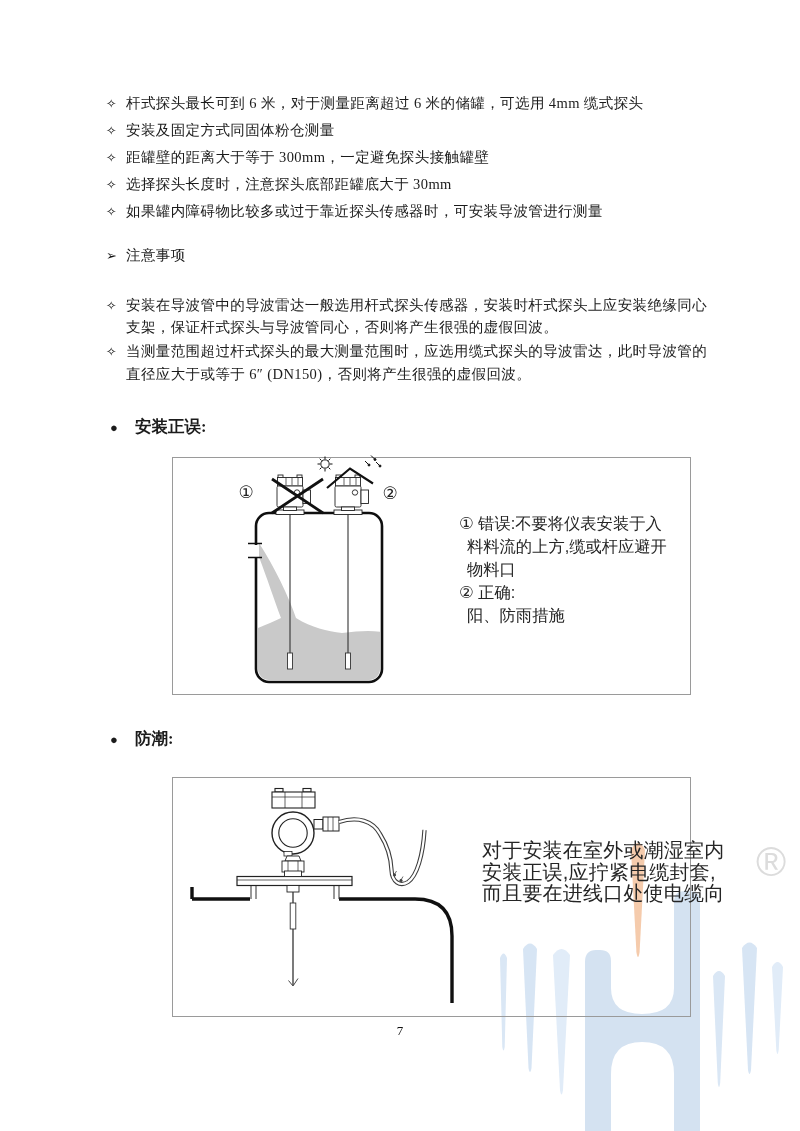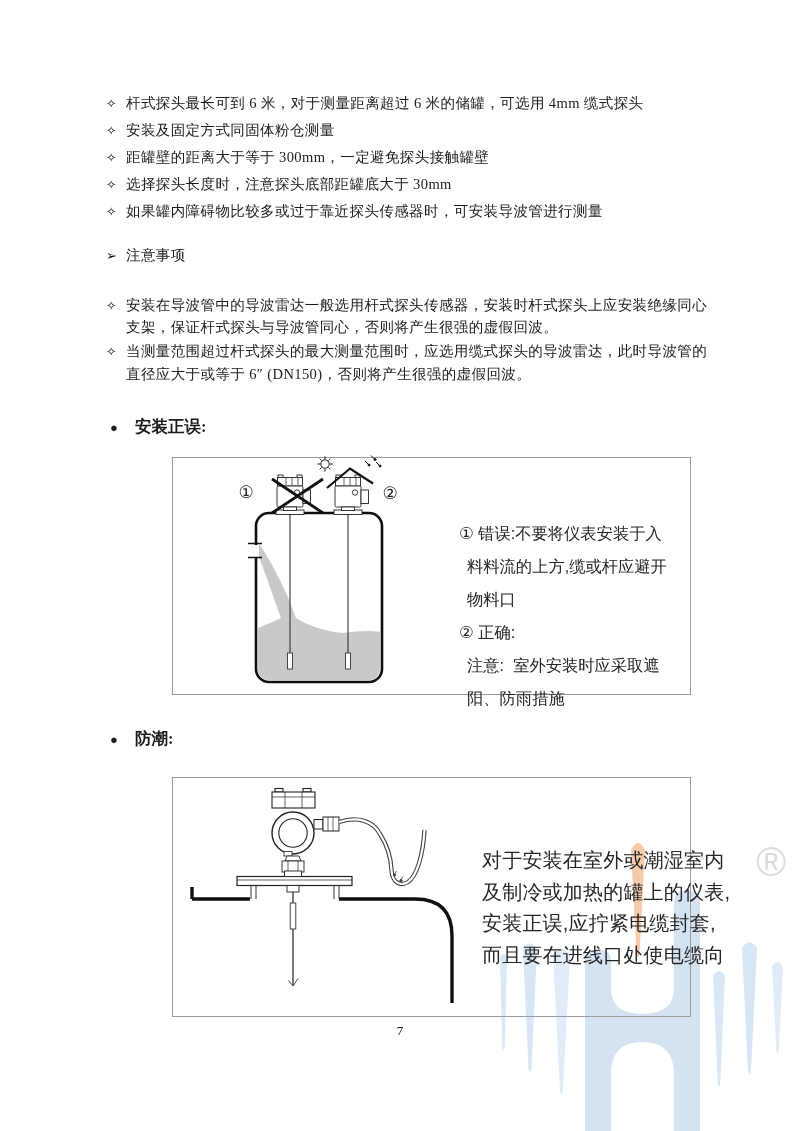--- a/index.html
+++ b/index.html
@@ -10,21 +10,21 @@
   .brow{position:absolute;left:106px;font-size:14.5px;letter-spacing:.4px;white-space:pre;}
   .brow .mk{display:inline-block;width:20px;font-size:12.5px;color:#111;}
   .brow .mk.arrow{font-size:13px;}
   
   .hrow{position:absolute;left:110px;font-size:16.5px;font-weight:bold;white-space:pre;}
   .hrow .dot{display:inline-block;width:25px;font-size:13px;font-weight:normal;}
   
   .frame{position:absolute;border:1px solid #9a9a9a;background:transparent;}
   
   .anno{position:absolute;font-family:"Liberation Sans","DejaVu Sans",sans-serif;color:#252525;}
-  .anno div{white-space:pre;margin-top:10px;}
+  .anno div{white-space:pre;}
   .anno1{left:459px;top:512px;font-size:16.3px;line-height:23px;}
   .anno1 div.ind{padding-left:8px;}
   .anno2{left:482px;top:840px;font-size:20px;line-height:21.5px;letter-spacing:.2px;}
   .footer{position:absolute;left:172px;top:1023px;width:456px;text-align:center;
           font-size:13px;color:#111;}
   svg{display:block;}
 </style>
 </head>
 <body>
 
@@ -135,21 +135,20 @@
 
     <text x="74" y="48" text-anchor="middle" font-size="17" fill="#222" font-family="Liberation Sans, DejaVu Sans, sans-serif">①</text>
     <text x="218" y="49" text-anchor="middle" font-size="17" fill="#222" font-family="Liberation Sans, DejaVu Sans, sans-serif">②</text>
   </svg>
 
   <div class="anno anno1" style="z-index:3;">
     <div>① 错误:不要将仪表安装于入</div>
     <div class="ind">料料流的上方,缆或杆应避开</div>
     <div class="ind">物料口</div>
     <div>② 正确:</div>
-    <div class="ind">注意:  室外安装时应采取遮</div>
     <div class="ind">阳、防雨措施</div>
   </div>
 
   <div class="hrow" style="top:728px"><span class="dot">●</span><span>防潮:</span></div>
 
   <div class="frame" style="left:172px;top:777px;width:517px;height:238px;z-index:1;"></div>
   <svg class="abs" style="left:172px;top:775px;z-index:2;" width="519" height="243" viewBox="0 0 519 243">
 
     <path d="M20,112 L20,124 M20,124 L78,124 M167,124 L243,124 Q280,124 280,161 L280,228" stroke="#101010" stroke-width="3.4" fill="none"></path>
 
@@ -188,20 +187,19 @@
     <g stroke="#444" stroke-width="0.8" fill="#444">
       <line x1="224.5" y1="96" x2="222.5" y2="99.5"></line>
         <circle cx="222.5" cy="100" r="1.2"></circle>
       <line x1="231" y1="101.5" x2="229" y2="105"></line>
         <circle cx="229" cy="105.5" r="1.2"></circle>
     </g>
   </svg>
 
   <div class="anno anno2" style="z-index:3;">
     <div>对于安装在室外或潮湿室内</div>
-    <div>及制冷或加热的罐上的仪表,</div>
     <div>安装正误,应拧紧电缆封套,</div>
     <div>而且要在进线口处使电缆向</div>
   </div>
 
   <div class="footer">7</div>
 
 </div>
 
 </body></html>

